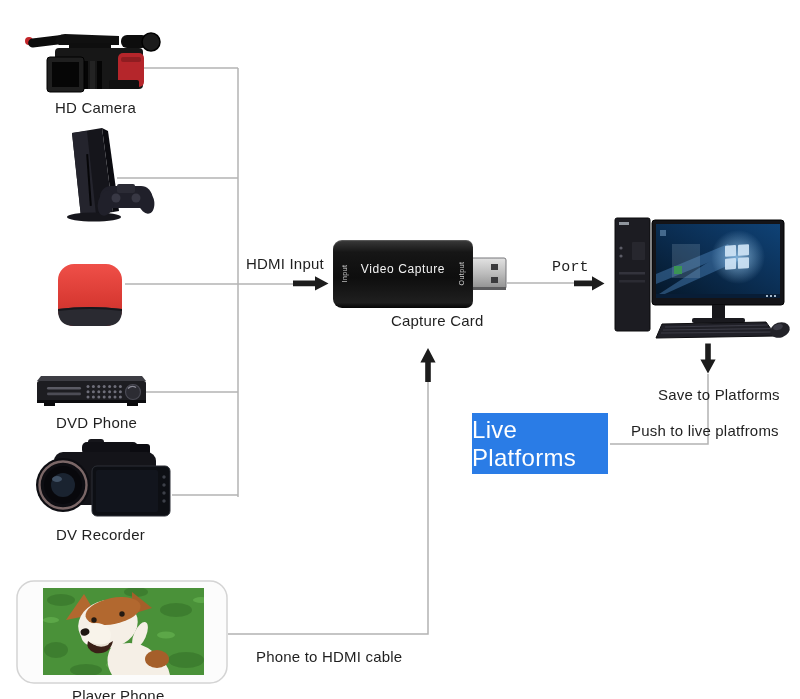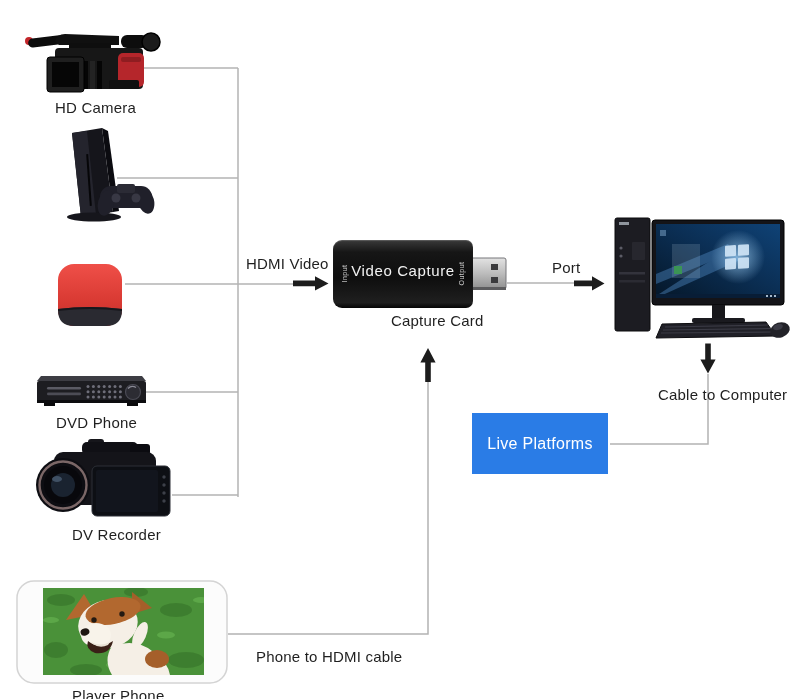--- a/index.html
+++ b/index.html
@@ -7,29 +7,29 @@
          font-family:"Liberation Sans", sans-serif;margin-top:16px;}
   .lbl{position:absolute;font-size:15px;color:#1f1f1f;white-space:nowrap;z-index:5;letter-spacing:.2px;}
   svg{display:block;}
   .dev{position:absolute;z-index:3;}
   #connectors{position:absolute;left:0;top:0;z-index:1;}
   
   #capture-card{position:absolute;left:333px;top:224px;width:140px;height:68px;z-index:4;
     background:linear-gradient(180deg,#3a3a3a 0%,#161616 18%,#0e0e0e 55%,#1f1f1f 92%,#050505 100%);
     border-radius:9px 7px 7px 9px;box-shadow:inset 0 1px 1px rgba(255,255,255,.18);}
   #capture-card .title{position:absolute;left:0;right:0;top:22px;text-align:center;color:#f2f2f2;
-    font-size:15px;letter-spacing:.6px;}
+    font-size:12px;letter-spacing:.6px;}
   #capture-card .vlab{position:absolute;color:#cfcfcf;font-size:7px;letter-spacing:.5px;
     transform:rotate(-90deg);transform-origin:center;}
   #capture-card .vin{left:2px;top:30px;}
   #capture-card .vout{right:0px;top:30px;}
   #usb-plug{position:absolute;left:471px;top:240px;z-index:3;}
   
   #live-box{position:absolute;left:472px;top:397px;width:136px;height:61px;background:#2a7ce6;
-    z-index:4;display:flex;align-items:center;justify-content:center;color:#ffffff;font-size:16px;
+    z-index:4;display:flex;align-items:center;justify-content:center;color:#ffffff;font-size:24px;
     letter-spacing:.3px;}
 </style>
 </head>
 <body>
 
 <div id="stage">
 
   <svg id="connectors" width="800" height="699" viewBox="0 0 800 699">
     <g stroke="#b3b3b3" stroke-width="1.5" fill="none">
       <path d="M238 52 V481"></path>
@@ -144,21 +144,21 @@
     <ellipse cx="25" cy="40" rx="5" ry="3" fill="#46586d" opacity=".85"></ellipse>
     <rect x="60" y="27" width="78" height="50" rx="5" fill="#0d0f14" stroke="#2c2f36" stroke-width="1"></rect>
     <rect x="64" y="31" width="62" height="42" rx="2" fill="#12151d"></rect>
     <g fill="#3d4049">
       <circle cx="132" cy="38" r="1.7"></circle>
         <circle cx="132" cy="46" r="1.7"></circle>
       <circle cx="132" cy="54" r="1.7"></circle>
         <circle cx="132" cy="62" r="1.7"></circle>
     </g>
   </svg>
-  <div class="lbl" style="left:72px;top:510px;text-align:right;">DV Recorder</div>
+  <div class="lbl" style="left:56px;top:510px;text-align:right;">DV Recorder</div>
 
   <svg class="dev" style="left:16px;top:564px;" width="212" height="104" viewBox="0 0 212 104">
     <defs>
       <clipPath id="scr">
           <rect x="27" y="8" width="161" height="87"></rect>
         </clipPath>
     </defs>
     <rect x="1" y="1" width="210" height="102" rx="17" fill="#fcfcfc" stroke="#d4d4d4" stroke-width="1.5"></rect>
     <g clip-path="url(#scr)">
       <rect x="27" y="8" width="161" height="87" fill="#4a9139"></rect>
@@ -205,22 +205,22 @@
           <stop offset=".5" stop-color="#bcbcbc"></stop>
         <stop offset="1" stop-color="#8f8f8f"></stop>
       </linearGradient>
     </defs>
     <rect x="0" y="2" width="35" height="31" rx="2" fill="url(#met)" stroke="#77777a" stroke-width="1"></rect>
     <rect x="20" y="8" width="7" height="6" fill="#3a3a3c"></rect>
     <rect x="20" y="21" width="7" height="6" fill="#3a3a3c"></rect>
     <rect x="0" y="31" width="35" height="3" fill="#5c5c5e"></rect>
   </svg>
   <div class="lbl" style="left:391px;top:296px;">Capture Card</div>
-  <div class="lbl" style="left:246px;top:239px;">HDMI Video</div>
-  <div class="lbl" style="left:552px;top:243px;">Port</div>
+  <div class="lbl" style="left:246px;top:239px;">HDMI Input</div>
+  <div class="lbl" style="left:552px;top:243px;font-family:Liberation Mono, monospace;">Port</div>
 
   <svg class="dev" style="left:608px;top:198px;" width="190" height="128" viewBox="0 0 190 128">
     <defs>
       <linearGradient id="win" x1="0" y1="1" x2="1" y2="0">
         <stop offset="0" stop-color="#051729"></stop>
           <stop offset=".55" stop-color="#0b2f55"></stop>
         <stop offset="1" stop-color="#0f4276"></stop>
       </linearGradient>
       <radialGradient id="glow" cx=".5" cy=".5" r=".5">
         <stop offset="0" stop-color="#9fd0f5" stop-opacity=".75"></stop>
@@ -262,20 +262,21 @@
     <rect x="104" y="91" width="13" height="14" fill="#17171b"></rect>
     <rect x="84" y="104" width="53" height="5" rx="2" fill="#1a1a1f"></rect>
 
     <polygon points="54,110 158,108 168,122 48,124" fill="#202027" stroke="#0d0d10"></polygon>
     <path d="M57 113 L160 111 M55 116 L163 114.5 M53 119 L165 118" stroke="#3a3a44" stroke-width="1.2" fill="none"></path>
 
     <ellipse cx="172" cy="116" rx="10" ry="7.5" fill="#222228" transform="rotate(-18 172 116)"></ellipse>
     <ellipse cx="170" cy="113" rx="5" ry="3" fill="#3a3a44" transform="rotate(-18 170 113)"></ellipse>
   </svg>
 
-  <div class="lbl" style="left:658px;top:370px;">Cable to Computer</div>
+  <div class="lbl" style="left:658px;top:370px;">Save to Platforms</div>
+  <div class="lbl" style="left:631px;top:406px;">Push to live platfroms</div>
   <div id="live-box">
     <span>Live Platforms</span>
   </div>
 
   <div class="lbl" style="left:256px;top:632px;">Phone to HDMI cable</div>
 
 </div>
 
 </body></html>

